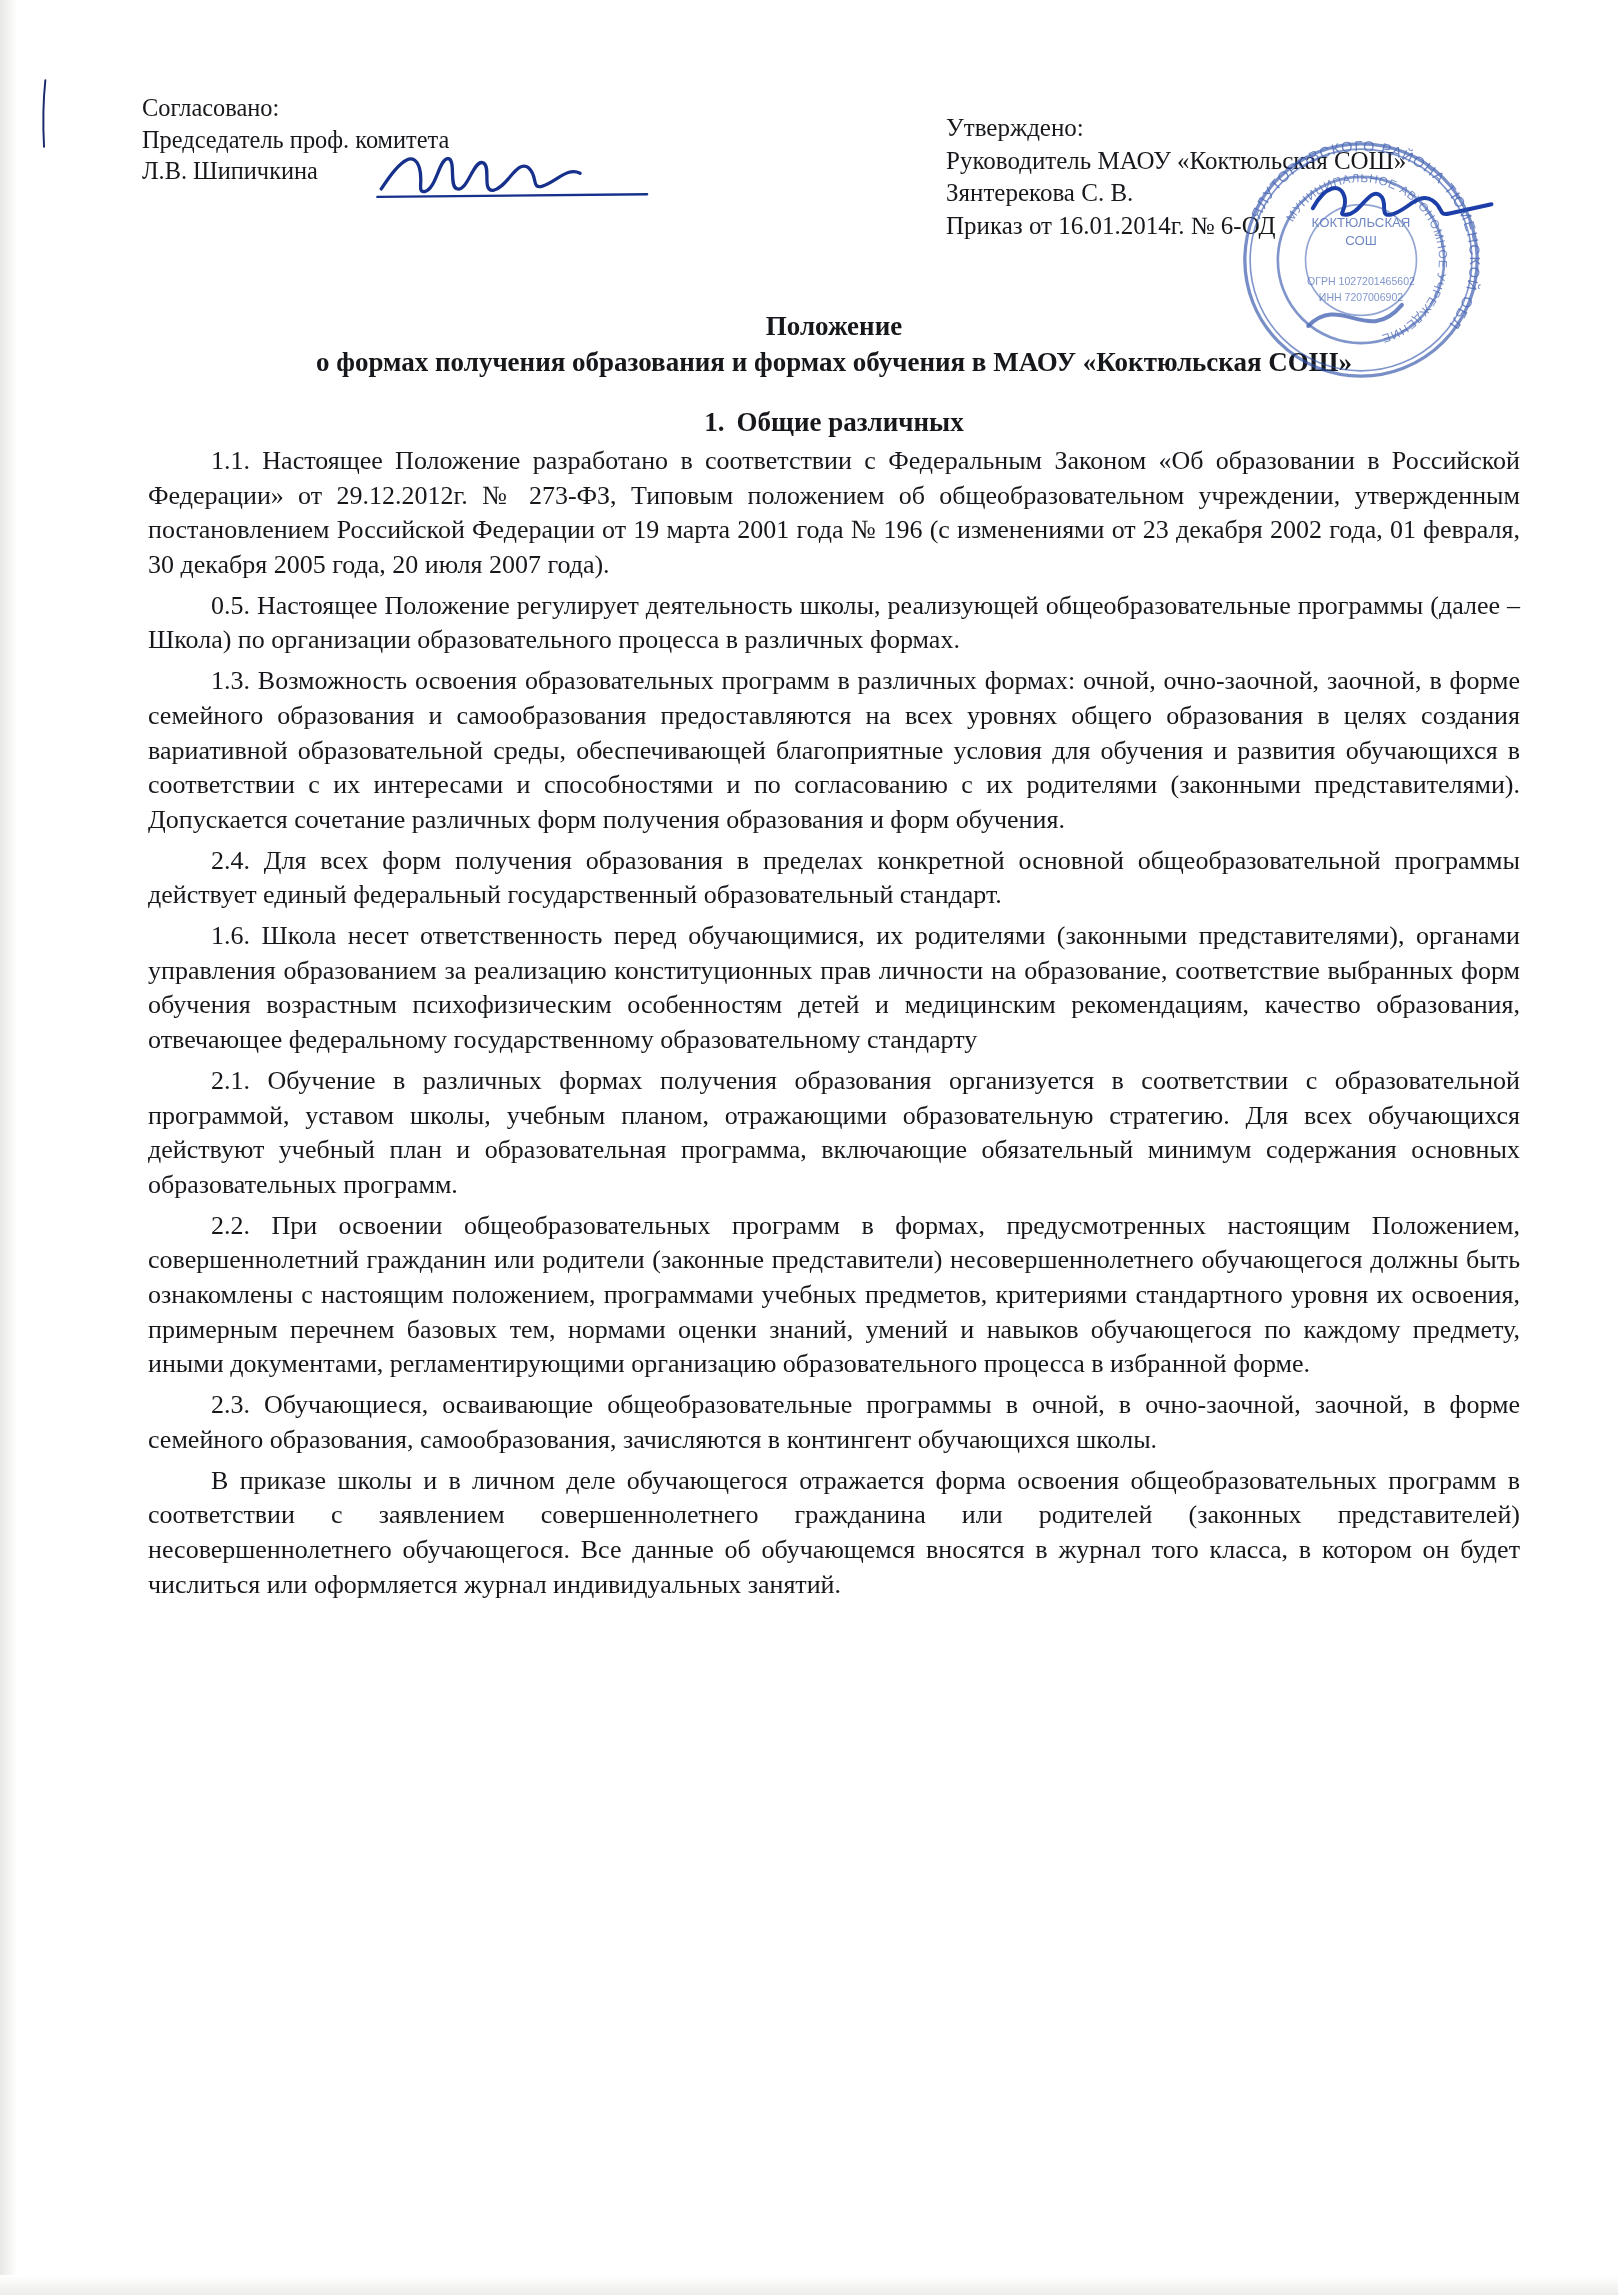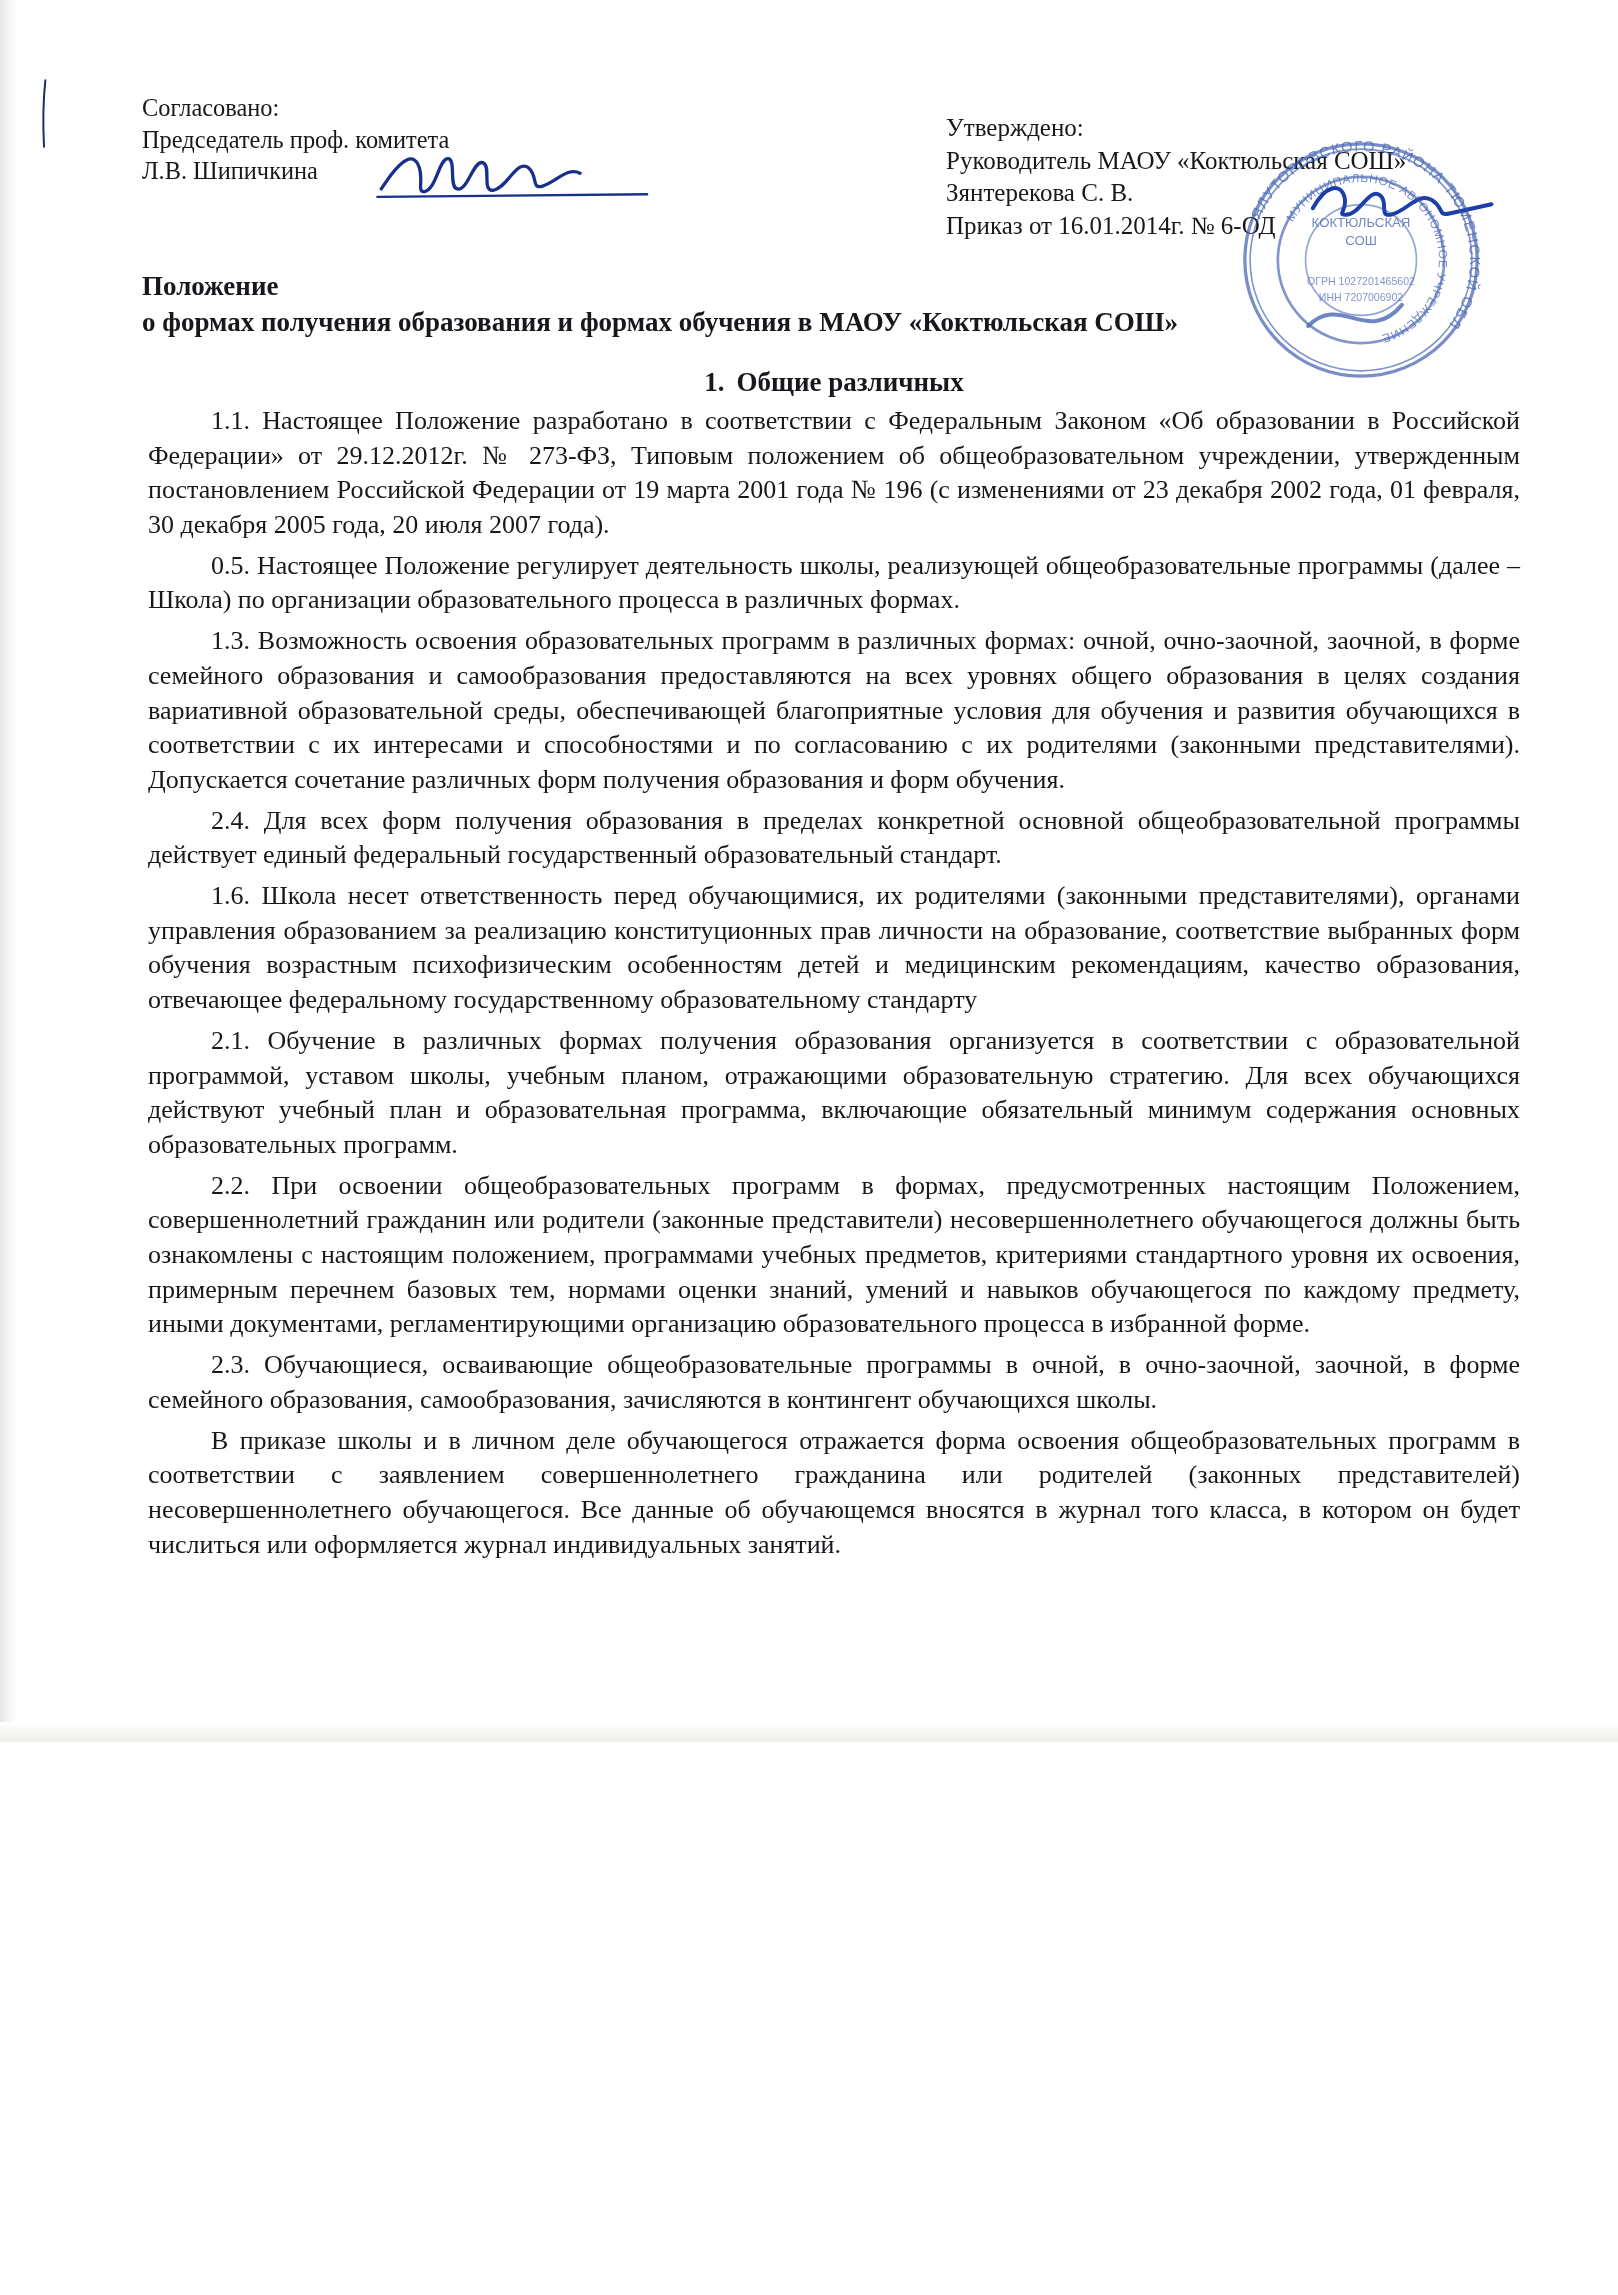--- a/index.html
+++ b/index.html
@@ -7,21 +7,21 @@
     padding: 0;
     background: #ffffff;
   }
   body {
     font-family: "Liberation Serif", serif;
     color: #16181c;
   }
   .page {
     position: relative;
     width: 1619px;
-    height: 1742px;
+    height: 2295px;
     background: #c4b5fd;
     overflow: hidden;
   }
   .sheet {
     position: absolute;
     left: 0; top: 0;
     width: 1619px;
     height: 2295px;
     background: #ffffff;
   }
@@ -101,24 +101,24 @@
   .margin-mark {
     position: absolute;
     left: 36px;
     top: 79px;
     width: 20px;
     height: 69px;
   }
 
   
   .doc-title {
-    text-align: left;
+    text-align: center;
     font-weight: bold;
     font-size: 27px;
-    margin-top: 24px;
+    margin-top: 64px;
     line-height: 1.35;
   }
   .doc-title .t2 { display: block; }
 
   
   .section-head {
     text-align: center;
     font-weight: bold;
     font-size: 27px;
     margin-top: 26px;

